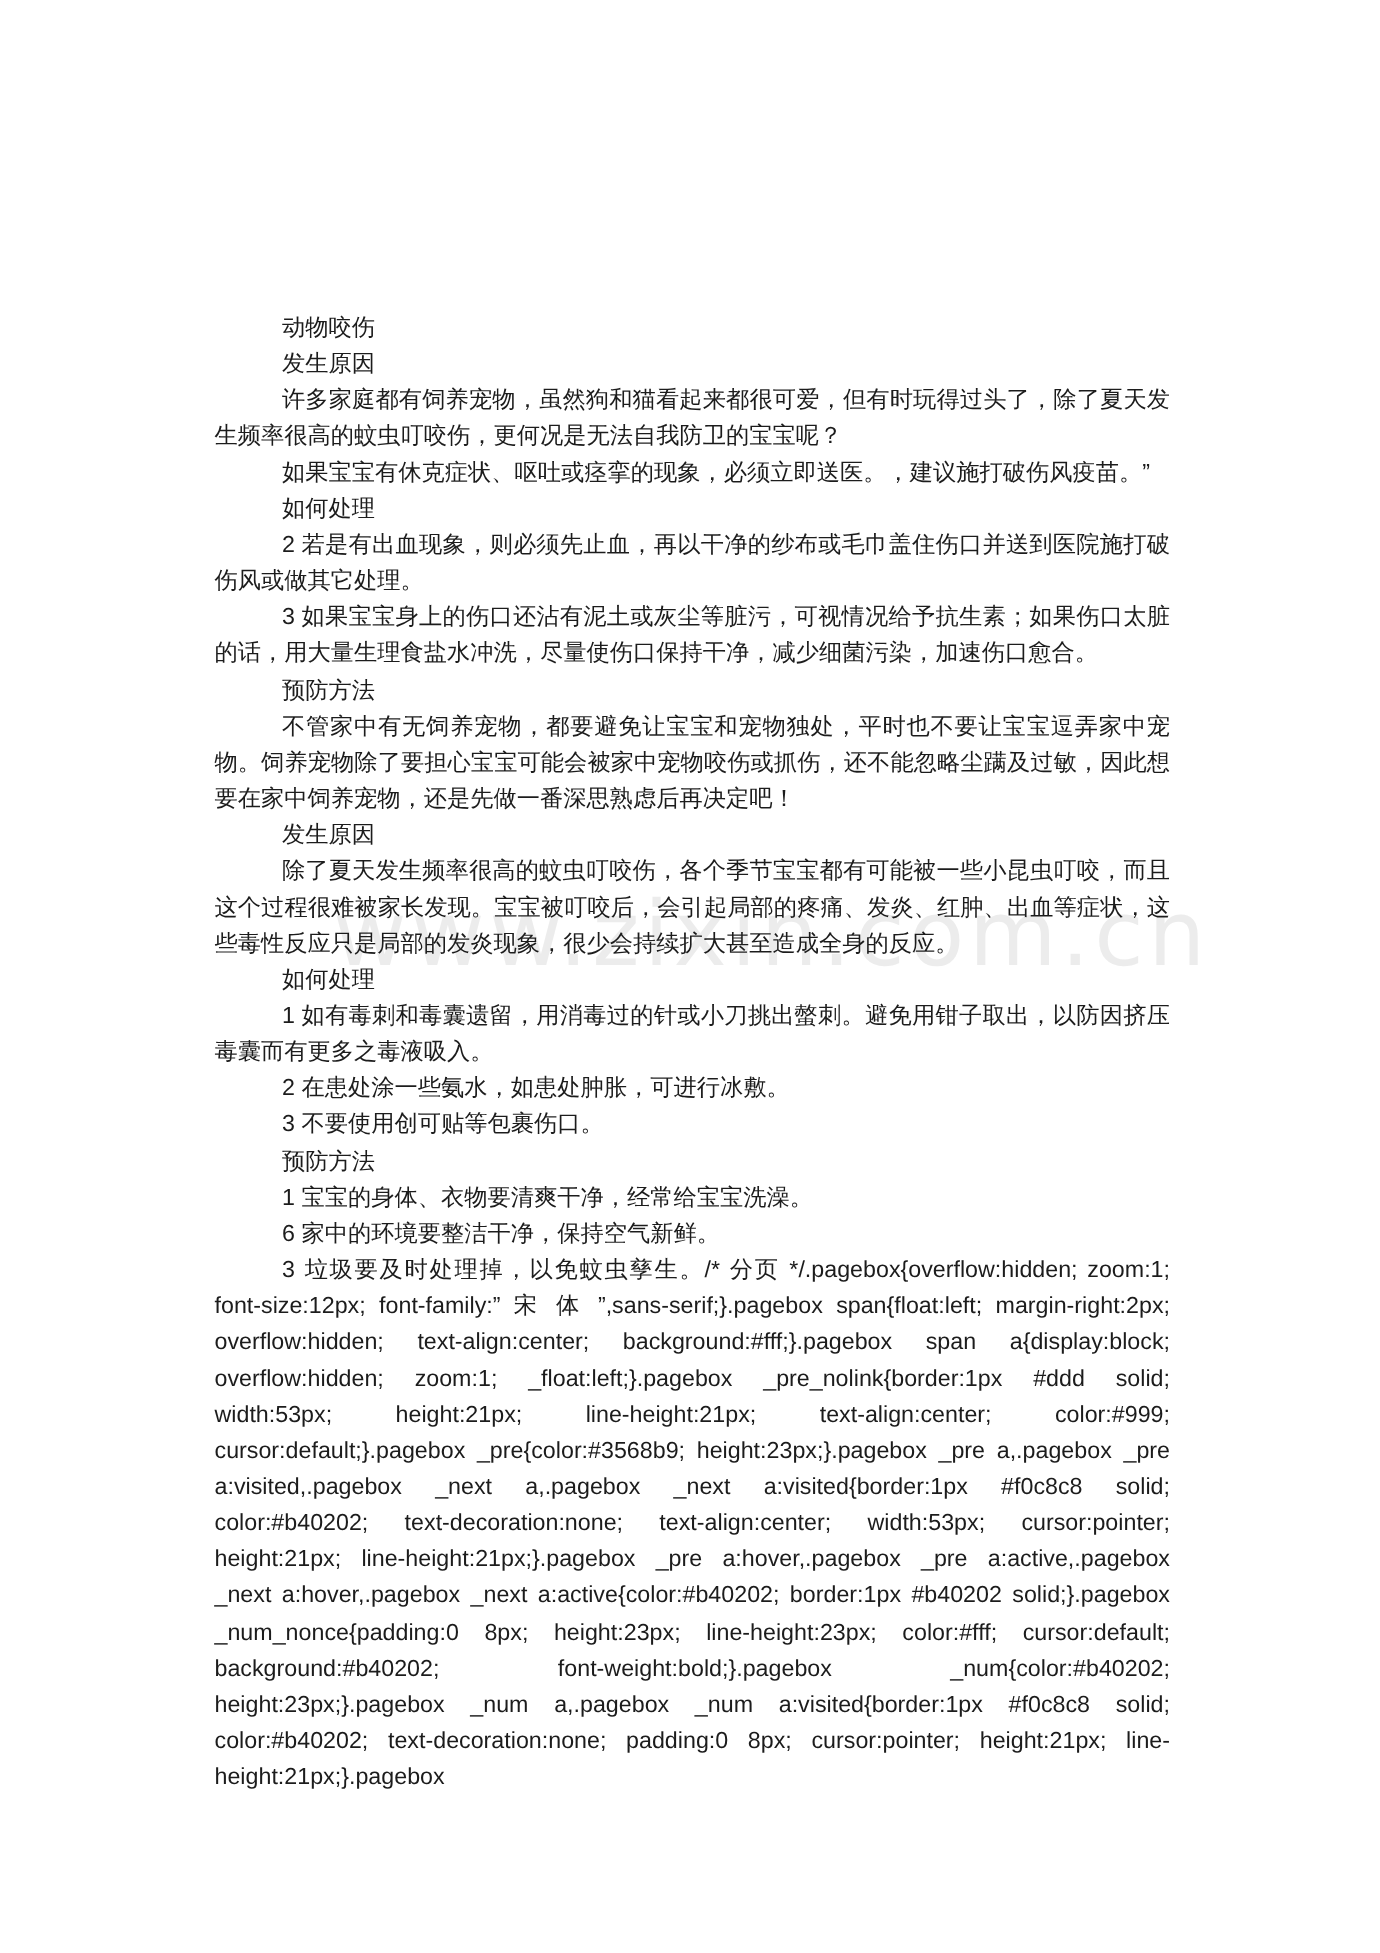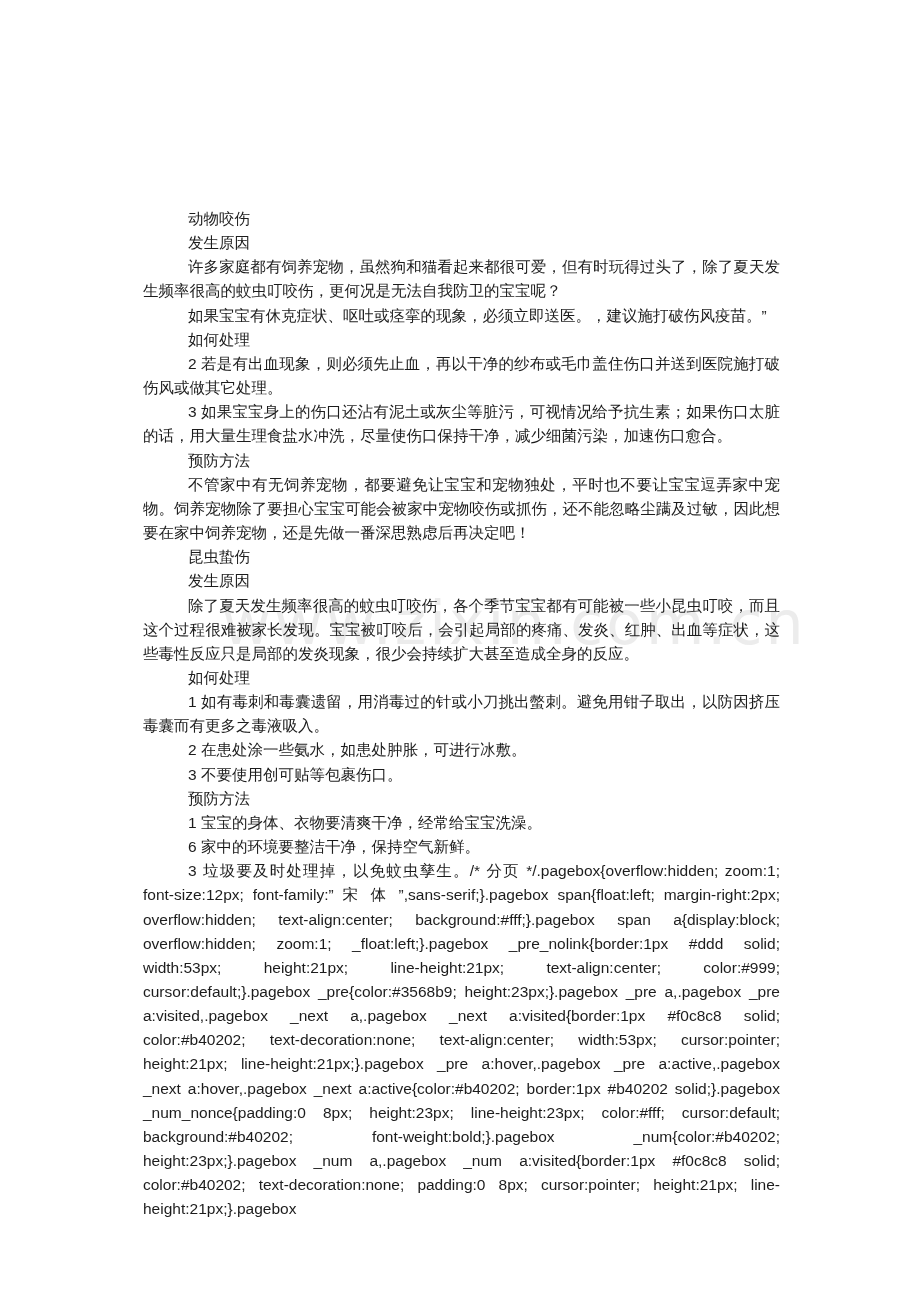--- a/index.html
+++ b/index.html
@@ -39,21 +39,20 @@
 <div class="page">
   <p class="p">动物咬伤</p>
   <p class="p">发生原因</p>
   <p class="p">许多家庭都有饲养宠物，虽然狗和猫看起来都很可爱，但有时玩得过头了，除了夏天发生频率很高的蚊虫叮咬伤，更何况是无法自我防卫的宝宝呢？</p>
   <p class="p">如果宝宝有休克症状、呕吐或痉挛的现象，必须立即送医。，建议施打破伤风疫苗。”</p>
   <p class="p">如何处理</p>
   <p class="p">2 若是有出血现象，则必须先止血，再以干净的纱布或毛巾盖住伤口并送到医院施打破伤风或做其它处理。</p>
   <p class="p">3 如果宝宝身上的伤口还沾有泥土或灰尘等脏污，可视情况给予抗生素；如果伤口太脏的话，用大量生理食盐水冲洗，尽量使伤口保持干净，减少细菌污染，加速伤口愈合。</p>
   <p class="p">预防方法</p>
   <p class="p">不管家中有无饲养宠物，都要避免让宝宝和宠物独处，平时也不要让宝宝逗弄家中宠物。饲养宠物除了要担心宝宝可能会被家中宠物咬伤或抓伤，还不能忽略尘蹒及过敏，因此想要在家中饲养宠物，还是先做一番深思熟虑后再决定吧！</p>
-  <p class="p">昆虫蛰伤</p>
   <p class="p">发生原因</p>
   <p class="p">除了夏天发生频率很高的蚊虫叮咬伤，各个季节宝宝都有可能被一些小昆虫叮咬，而且这个过程很难被家长发现。宝宝被叮咬后，会引起局部的疼痛、发炎、红肿、出血等症状，这些毒性反应只是局部的发炎现象，很少会持续扩大甚至造成全身的反应。</p>
   <p class="p">如何处理</p>
   <p class="p">1 如有毒刺和毒囊遗留，用消毒过的针或小刀挑出螫刺。避免用钳子取出，以防因挤压毒囊而有更多之毒液吸入。</p>
   <p class="p">2 在患处涂一些氨水，如患处肿胀，可进行冰敷。</p>
   <p class="p">3 不要使用创可贴等包裹伤口。</p>
   <p class="p">预防方法</p>
   <p class="p">1 宝宝的身体、衣物要清爽干净，经常给宝宝洗澡。</p>
   <p class="p">6 家中的环境要整洁干净，保持空气新鲜。</p>
   <p class="p code">3 垃圾要及时处理掉，以免蚊虫孳生。/* 分页 */.pagebox{overflow:hidden; zoom:1; font-size:12px; font-family:” 宋 体 ”,sans-serif;}.pagebox span{float:left; margin-right:2px; overflow:hidden; text-align:center; background:#fff;}.pagebox span a{display:block; overflow:hidden; zoom:1; _float:left;}.pagebox _pre_nolink{border:1px #ddd solid; width:53px; height:21px; line-height:21px; text-align:center; color:#999; cursor:default;}.pagebox _pre{color:#3568b9; height:23px;}.pagebox _pre a,.pagebox _pre a:visited,.pagebox _next a,.pagebox _next a:visited{border:1px #f0c8c8 solid; color:#b40202; text-decoration:none; text-align:center; width:53px; cursor:pointer; height:21px; line-height:21px;}.pagebox _pre a:hover,.pagebox _pre a:active,.pagebox _next a:hover,.pagebox _next a:active{color:#b40202; border:1px #b40202 solid;}.pagebox _num_nonce{padding:0 8px; height:23px; line-height:23px; color:#fff; cursor:default; background:#b40202; font-weight:bold;}.pagebox _num{color:#b40202; height:23px;}.pagebox _num a,.pagebox _num a:visited{border:1px #f0c8c8 solid; color:#b40202; text-decoration:none; padding:0 8px; cursor:pointer; height:21px; line-height:21px;}.pagebox</p>

